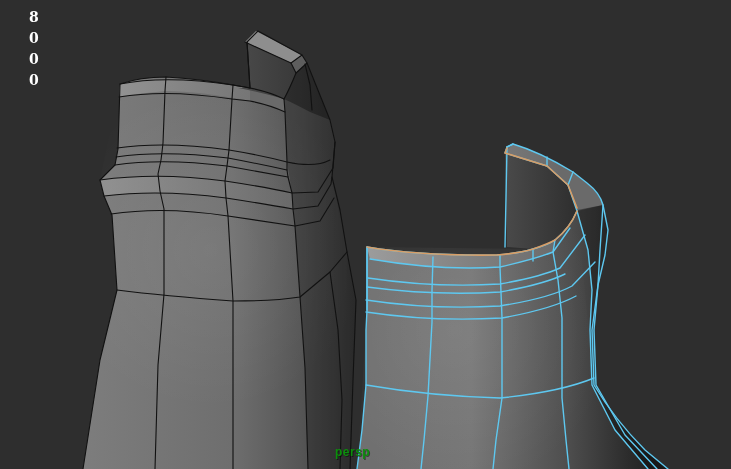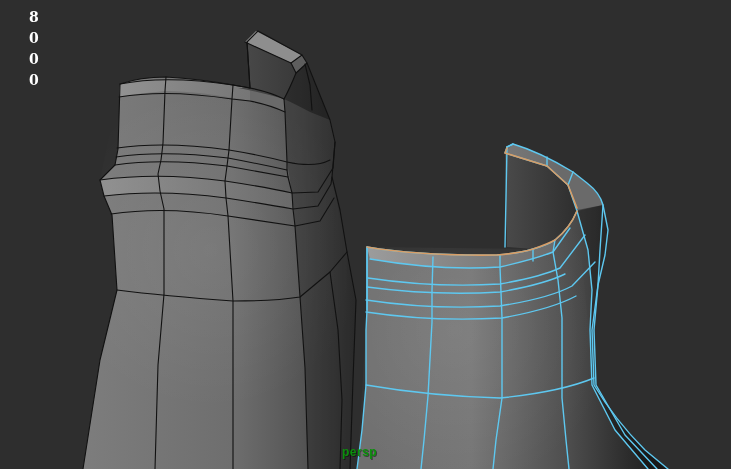--- a/index.html
+++ b/index.html
@@ -13,21 +13,21 @@
   .mesh-canvas{position:absolute;left:0;top:0;width:731px;height:469px;display:block;}
   .hud-poly-count{
     position:absolute;left:29px;top:7px;
     display:flex;flex-direction:column;
     color:var(--hud-text,#fff);
     font-family:"DejaVu Serif",serif;
     font-weight:bold;font-size:14px;line-height:21px;
     user-select:none;
   }
   .panel-camera-label{
-    position:absolute;left:342px;top:445px;
+    position:absolute;left:335px;top:445px;
     color:var(--persp-green,#0b8f0b);
     font-family:"Liberation Sans",sans-serif;
     font-weight:bold;font-size:12px;letter-spacing:.5px;
     text-shadow:1px 1px 0 rgba(0,0,0,.45);
     user-select:none;
   }
   svg .wireL{fill:none;stroke:var(--wire-left,#111);stroke-width:1.1;stroke-linejoin:round;stroke-linecap:round;}
   svg .wireR{fill:none;stroke:var(--wire-right,#5ec8f0);stroke-width:1.4;stroke-linejoin:round;stroke-linecap:round;}
   svg .wireO{fill:none;stroke:var(--edge-border,#d89d66);stroke-width:1.6;stroke-linejoin:round;stroke-linecap:round;}
 </style>

